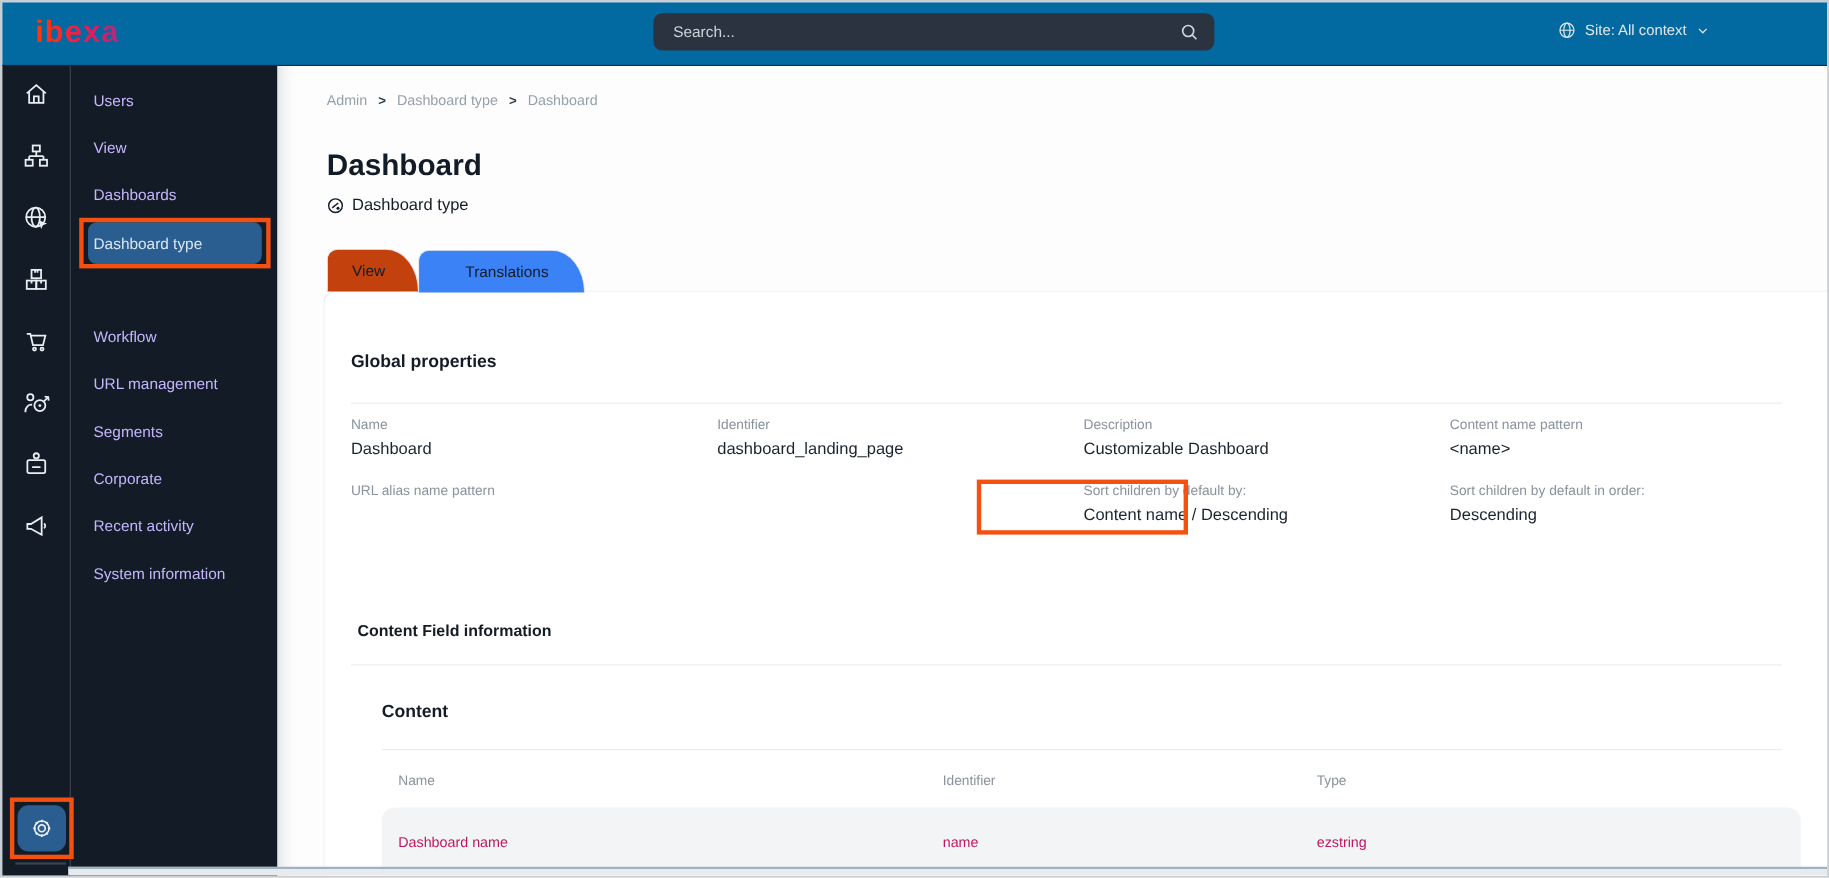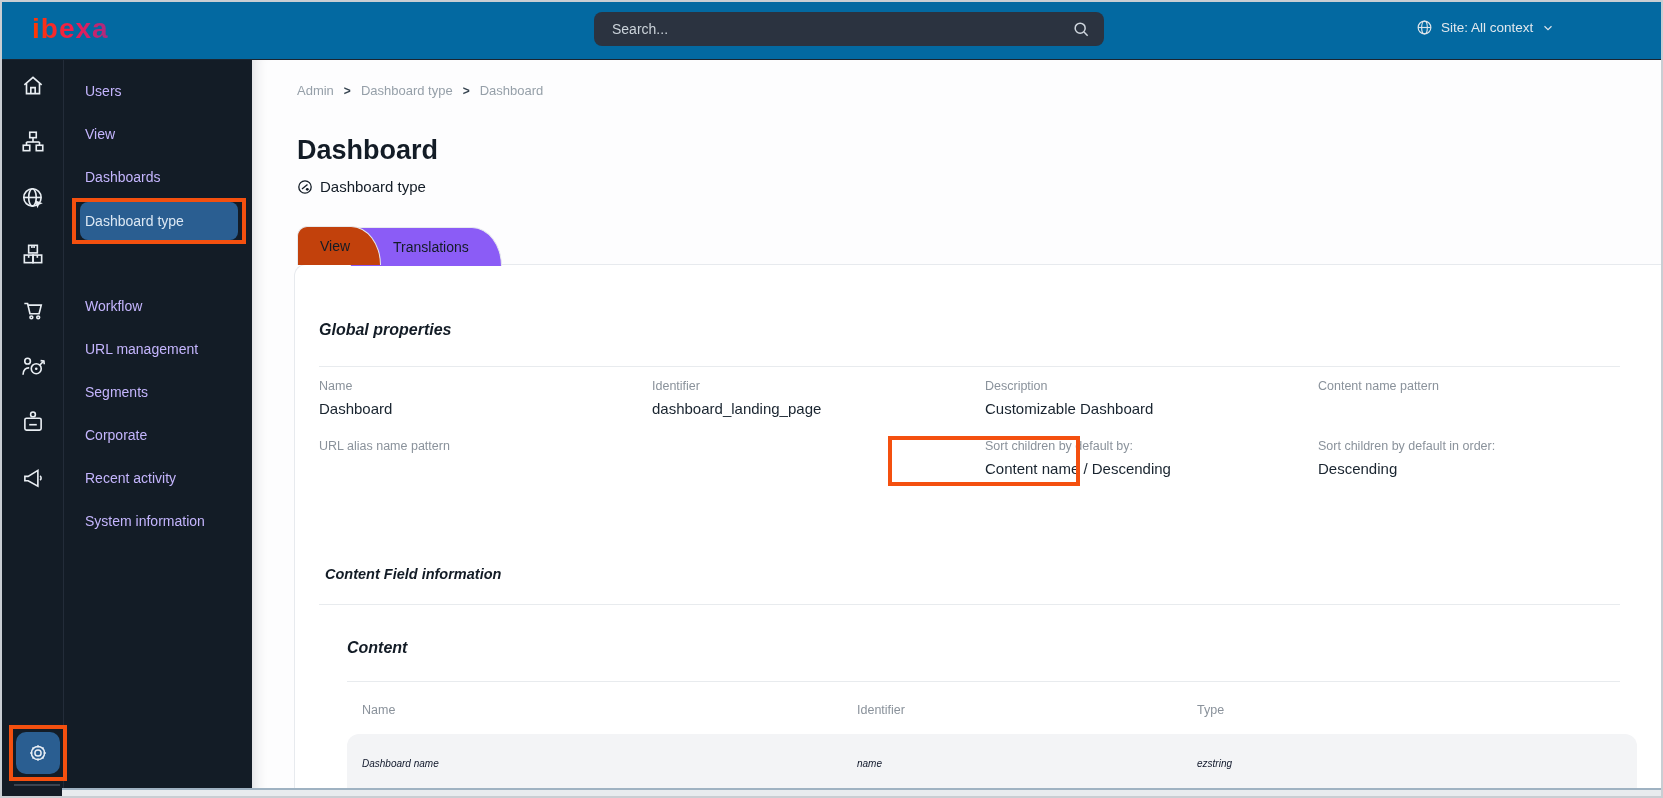--- a/index.html
+++ b/index.html
@@ -39,38 +39,38 @@
               align-items:center;}
   .crumb{cursor:pointer;}
   .crumb-sep{color:#35434f;font-weight:700;font-size:12px;}
   .page-title{position:absolute;left:45px;top:76px;font-size:27px;font-weight:700;color:#131c26;}
   .page-subtitle{position:absolute;left:45px;top:119px;font-size:15px;color:#131c26;display:flex;
                  gap:7px;align-items:center;}
   .tab{position:absolute;height:39px;background:#c2410c;border:1px solid #e7eaee;border-bottom:none;
        border-top-left-radius:10px;border-top-right-radius:30px 39px;display:flex;align-items:center;
        font-size:14px;color:#131c26;box-sizing:border-box;cursor:pointer;}
   .tab-view{left:45px;top:167px;width:84px;z-index:3;padding-left:22px;}
-  .tab-translations{left:98px;top:168px;width:152px;z-index:2;background:#8b5cf6;padding-left:42px;}
+  .tab-translations{left:128px;top:168px;width:152px;z-index:2;background:#3b82f6;padding-left:42px;}
   .panel{position:absolute;left:42px;top:205px;right:0;bottom:0;background:#fff;
          border-top:1px solid #e7eaee;border-left:1px solid #e7eaee;border-top-left-radius:12px;z-index:1;}
-  .sec-heading{position:absolute;font-weight:700;color:#131c26;z-index:4;font-style:italic;}
+  .sec-heading{position:absolute;font-weight:700;color:#131c26;z-index:4;}
   .h-gp{left:67px;top:262px;font-size:16px;}
   .h-cfd{left:73px;top:507px;font-size:14.5px;}
   .h-content{left:95px;top:580px;font-size:16px;}
   .divider{position:absolute;height:1px;background:#e8ebee;z-index:4;}
   .d1{left:67px;top:307px;width:1301px;}
   .d2{left:67px;top:545px;width:1301px;}
   .d3{left:95px;top:622px;width:1273px;}
   .field{position:absolute;width:300px;z-index:4;}
   .field .flabel{font-size:12.5px;color:#8a929b;line-height:1;}
   .field .fvalue{font-size:15px;color:#19242f;margin-top:7px;line-height:1.2;}
   .th{position:absolute;top:644px;font-size:12.5px;color:#8a929b;z-index:4;}
   .trow{position:absolute;left:95px;top:675px;width:1290px;height:82px;background:#f3f4f6;
         border-radius:12px;z-index:4;cursor:pointer;}
-  .td{position:absolute;top:24px;font-size:10px;color:#0f172a;font-style:italic;}
+  .td{position:absolute;top:24px;font-size:13px;color:#be185d;}
   
   .ann{position:absolute;border:4px solid #f4500f;box-sizing:border-box;z-index:40;pointer-events:none;}
   .ann-menu{left:70px;top:196px;width:174px;height:46px;}
   .ann-gear{left:7px;top:723px;width:58px;height:56px;}
   .ann-ident{left:636px;top:377px;width:192px;height:50px;}
   
   .bottom-strip{position:absolute;left:60px;right:0;bottom:0;height:6px;background:#e8ebee;
                 border-top:2px solid #9fb2c2;z-index:45;}
   svg.ic{display:block;}
 </style>
@@ -236,20 +236,21 @@
     <div class="field" style="left:400px;top:321px">
       <div class="flabel">Identifier</div>
       <div class="fvalue">dashboard_landing_page</div>
     </div>
     <div class="field" style="left:733px;top:321px">
       <div class="flabel">Description</div>
       <div class="fvalue">Customizable Dashboard</div>
     </div>
     <div class="field" style="left:1066px;top:321px">
       <div class="flabel">Content name pattern</div>
+      <div class="fvalue">&lt;name&gt;</div>
     </div>
 
     <div class="field" style="left:67px;top:381px">
       <div class="flabel">URL alias name pattern</div>
       <div class="fvalue"></div>
     </div>
     <div class="field" style="left:733px;top:381px">
       <div class="flabel">Sort children by default by:</div>
       <div class="fvalue">Content name / Descending</div>
     </div>

